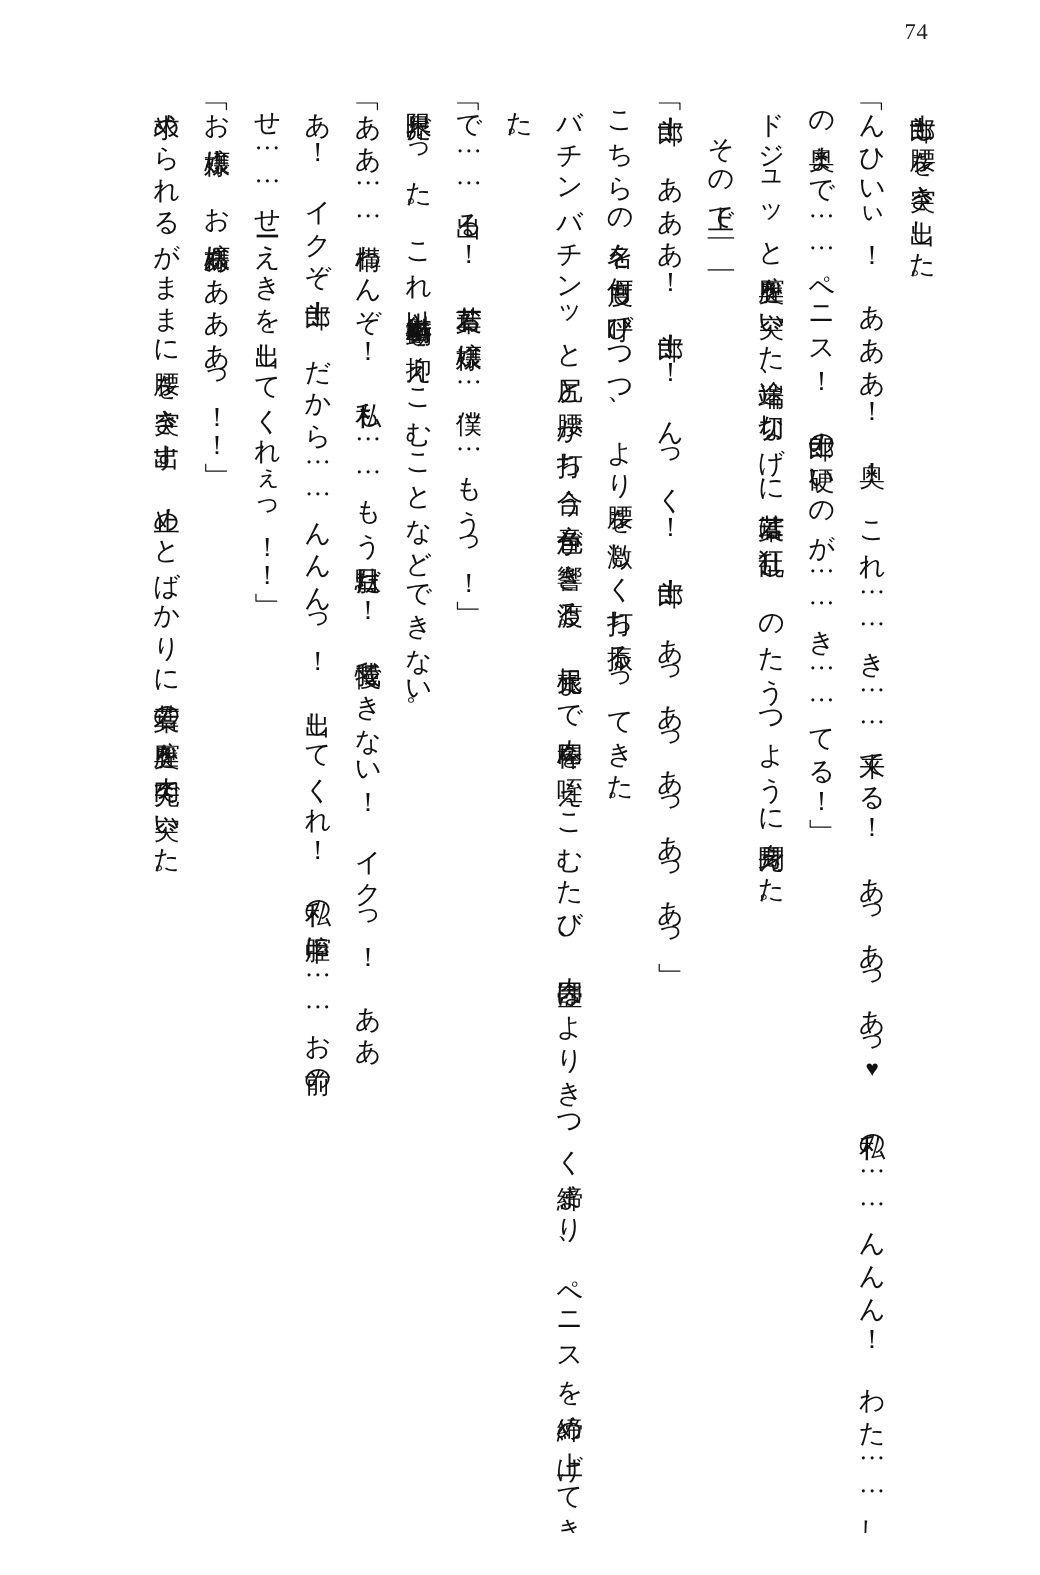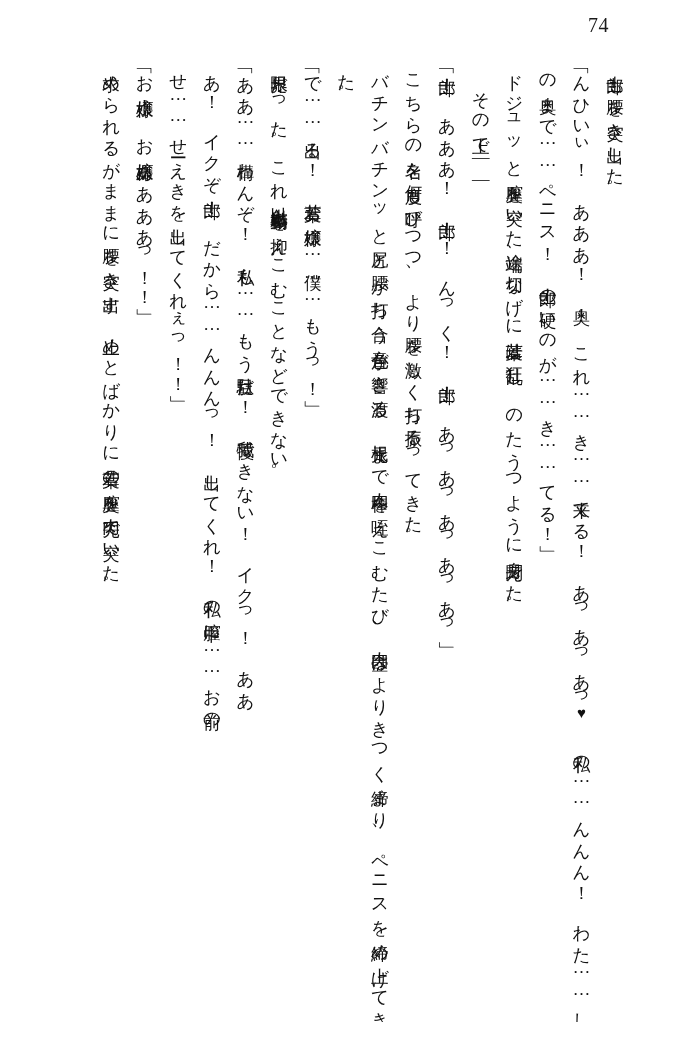--- a/index.html
+++ b/index.html
@@ -15,22 +15,22 @@
     position: relative;
     width: 693px;
     height: 1050px;
     background: #ffffff;
     overflow: hidden;
     box-sizing: border-box;
   }
   #page-number {
     position: absolute;
     top: 14px;
-    right: 84px;
-    font-size: 20px;
+    right: 74px;
+    font-size: 15px;
     letter-spacing: 0.5px;
     color: #1a1a1a;
   }
   #text-body {
     position: absolute;
     top: 62px;
     right: 62px;
     left: 44px;
     bottom: 28px;
     writing-mode: vertical-rl;

